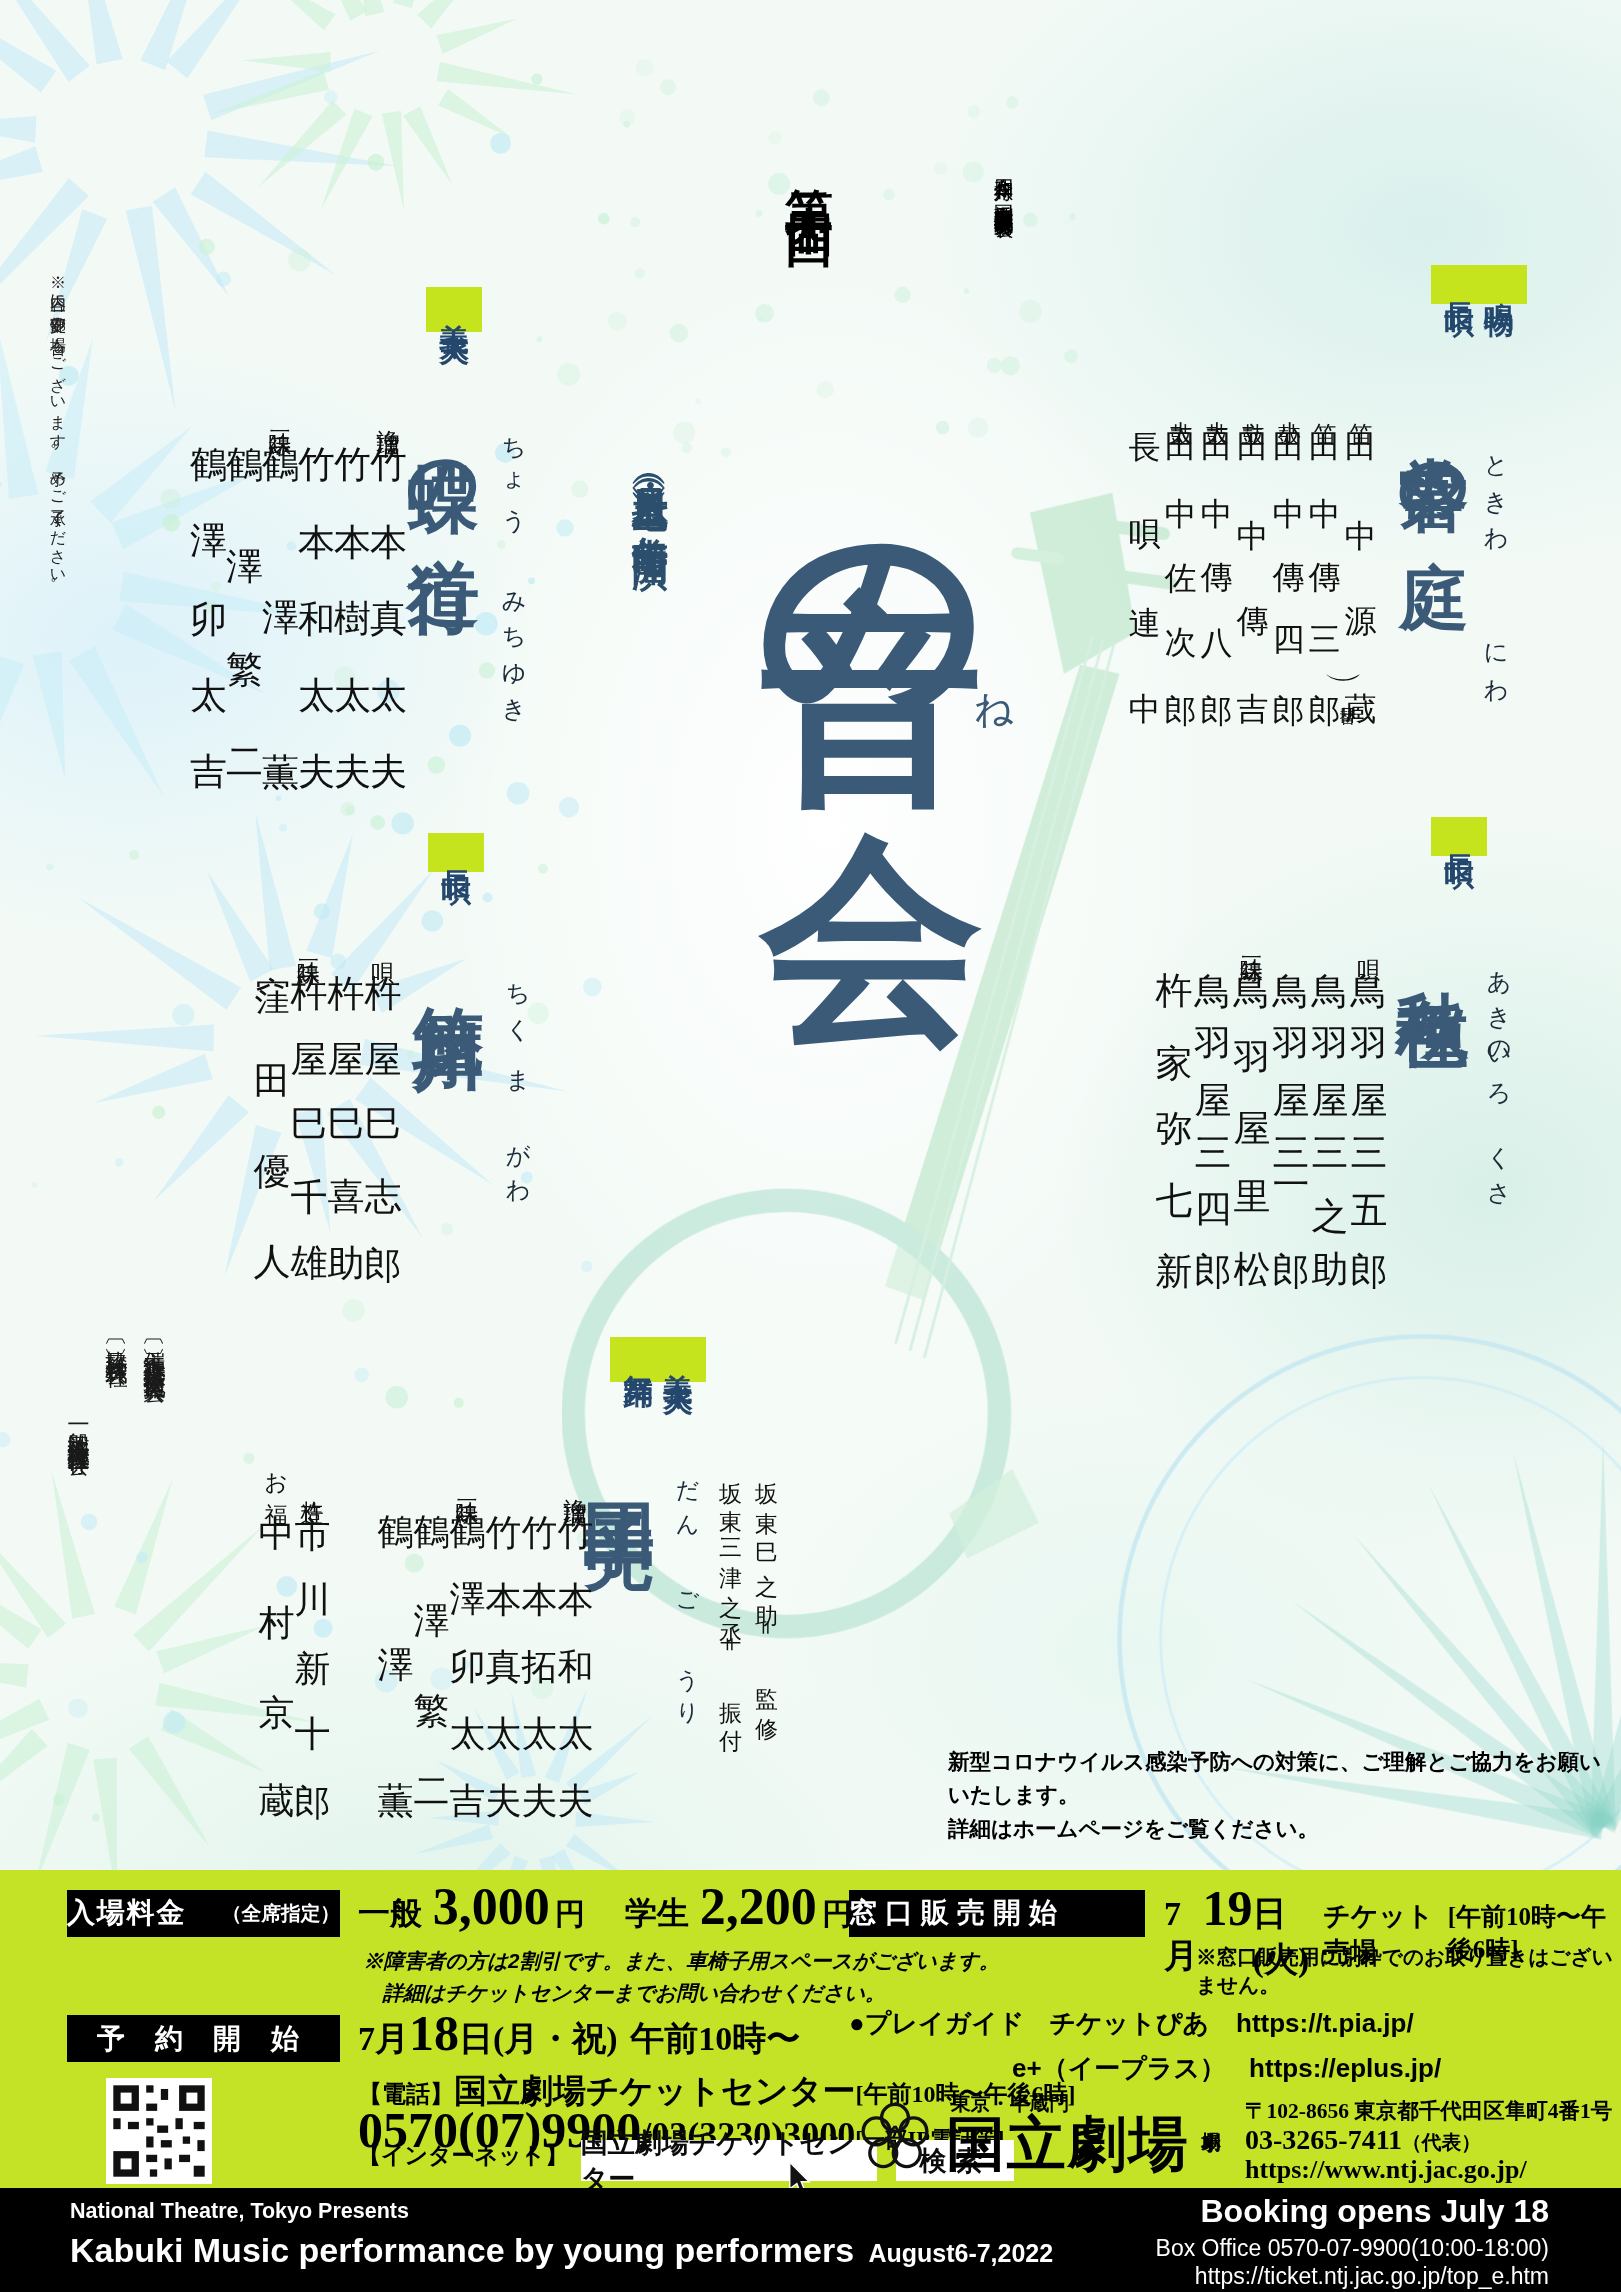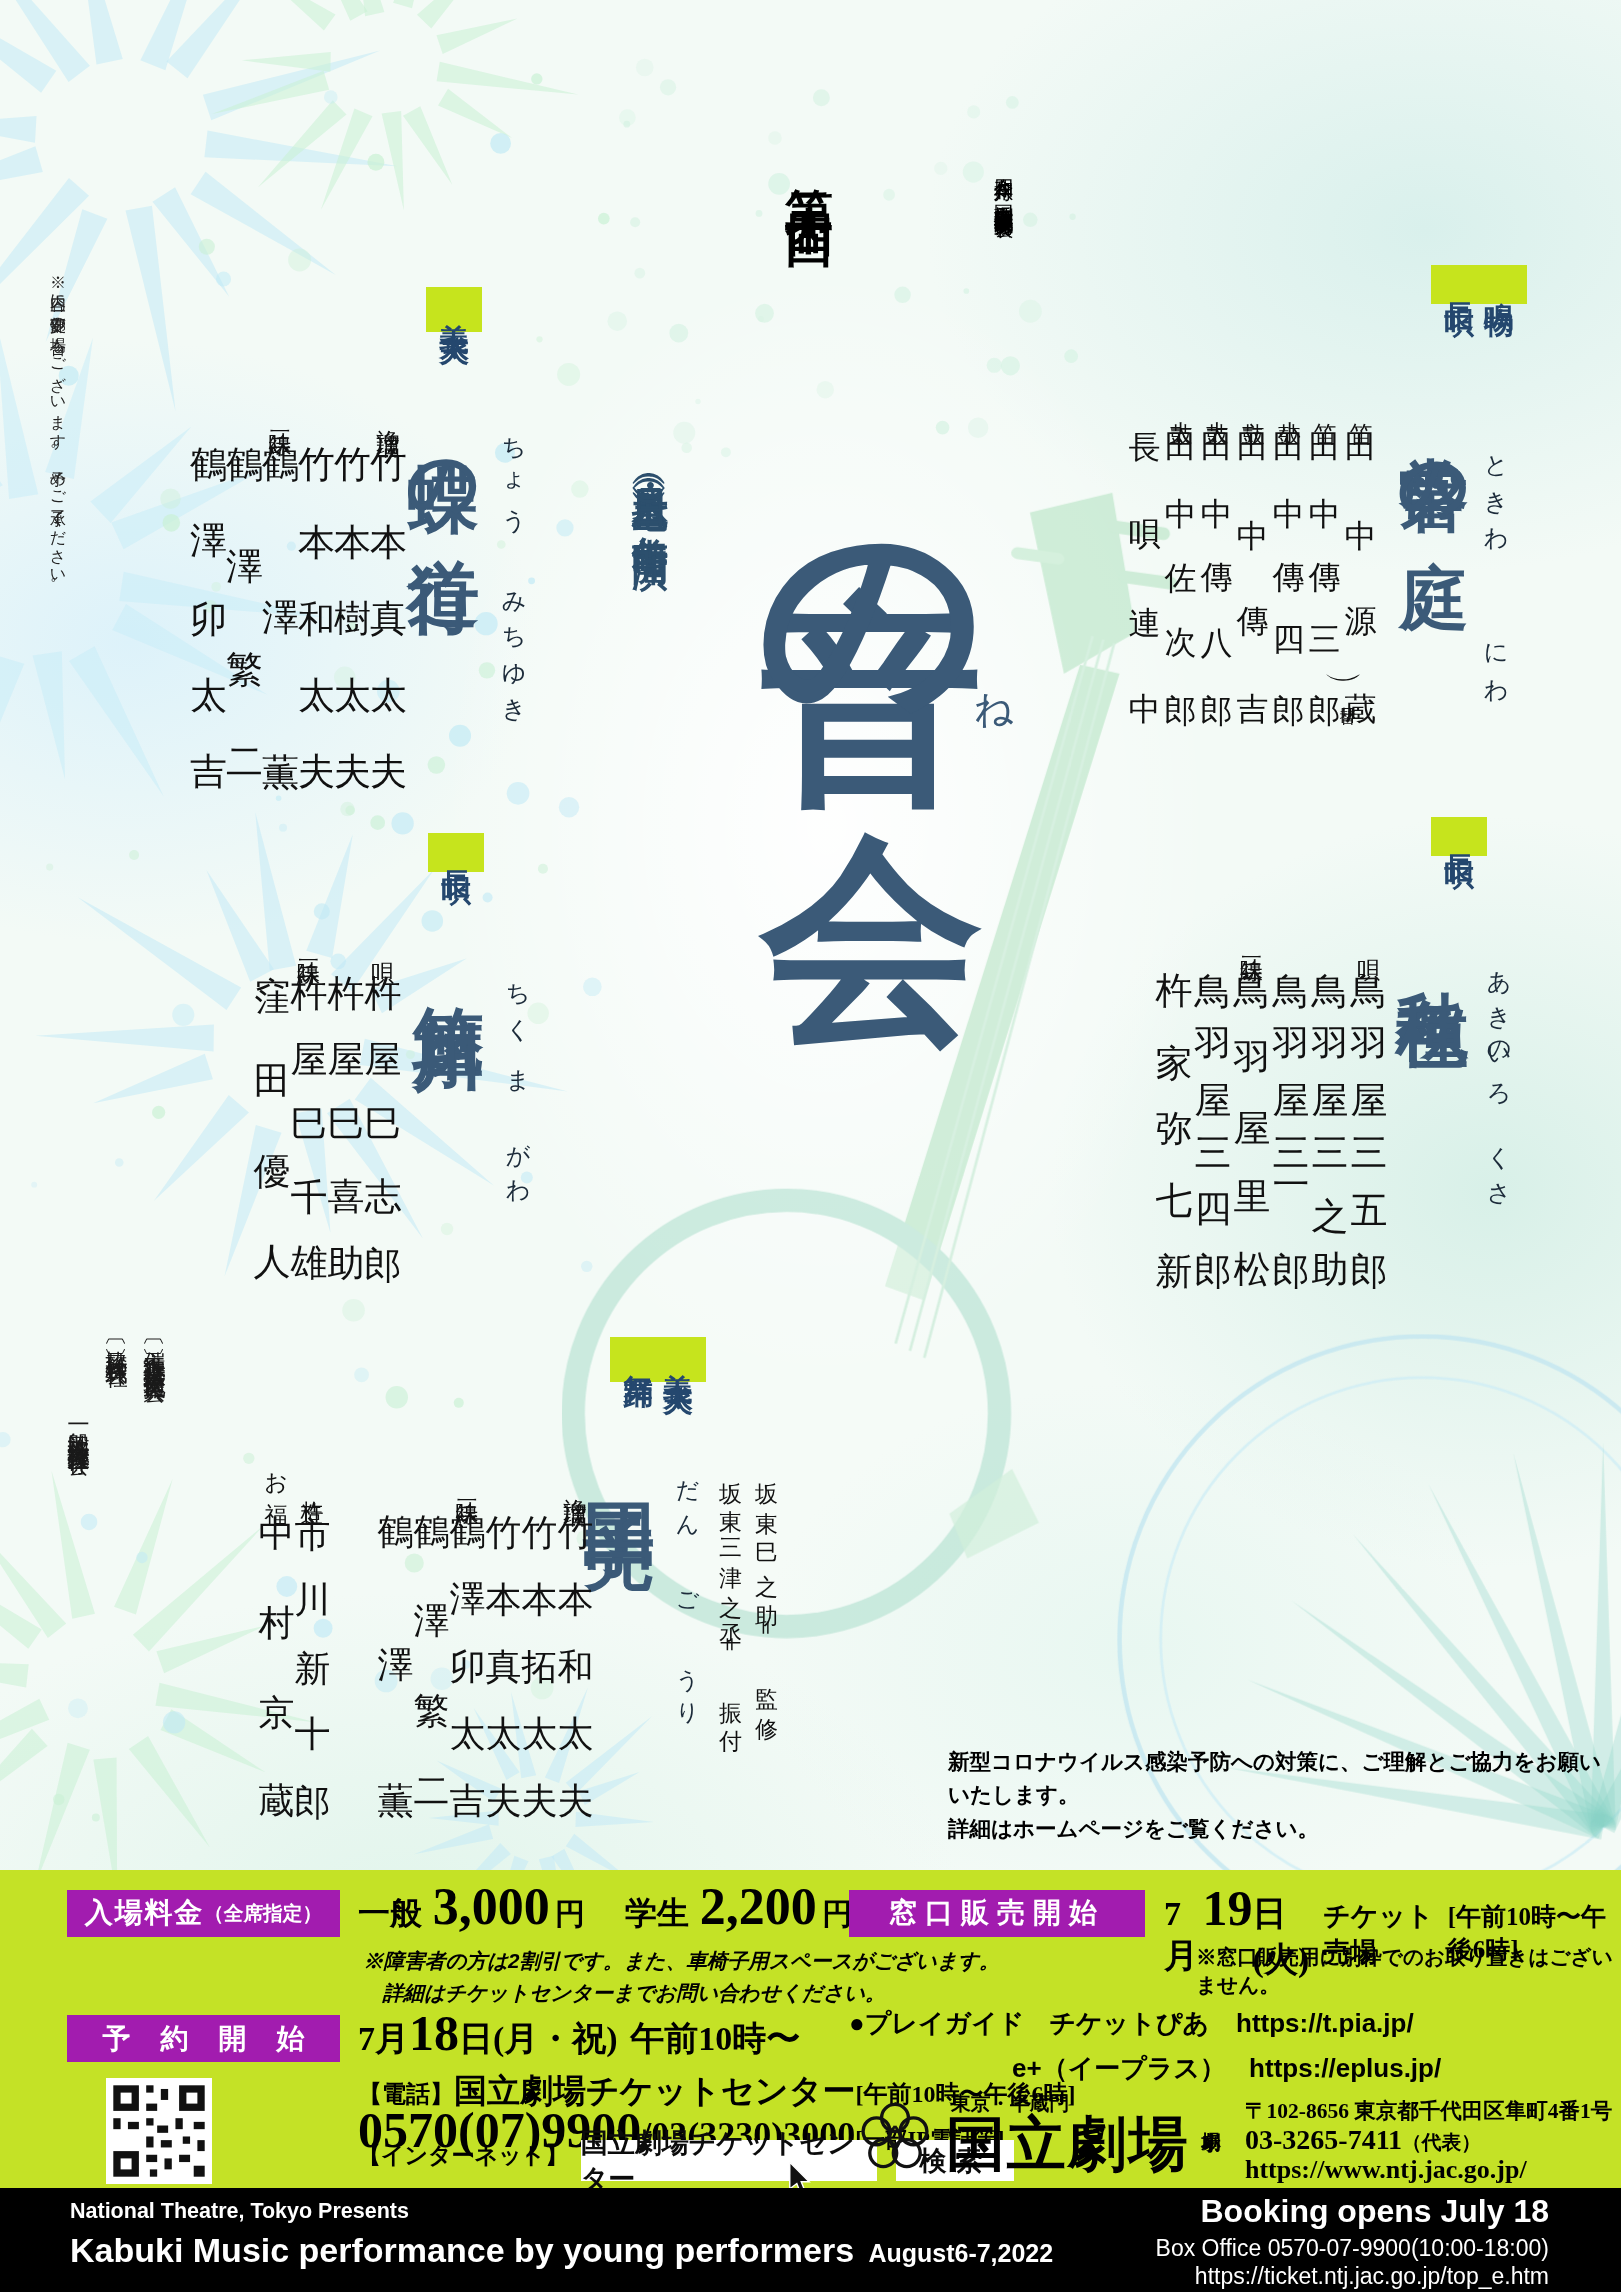--- a/index.html
+++ b/index.html
@@ -41,22 +41,22 @@
   .n-dango .col{width:36px}.n-dango .role-slot{height:91px}.n-dango .ncol{height:267px;font-size:36px}
 
   .credit{position:absolute;writing-mode:vertical-rl;font-family:"Liberation Serif",serif;
     font-size:23px;color:#111;letter-spacing:0.9px;}
   .orgs{position:absolute;display:flex;flex-direction:row-reverse;}
   .org-col{width:38px;writing-mode:vertical-rl;font-family:"Liberation Serif",serif;font-size:22.4px;
     color:#1a1a1a;letter-spacing:1.8px;}
 
   
   .ticket-panel{position:absolute;left:0;top:1870px;width:1621px;height:318px;background:#c4e226;color:#0b0b0b;}
-  .tbadge{position:absolute;background:#a21caf;color:#fff;font-family:"Liberation Serif",serif;
-    font-weight:bold;display:flex;align-items:center;justify-content:center;}
+  .tbadge{position:absolute;background:#000000;color:#fff;font-family:"Liberation Serif",serif;
+    font-weight:bold;display:flex;align-items:center;justify-content:space-between;}
   .whitebox{background:#fff;display:flex;align-items:center;justify-content:center;
     font-family:"Liberation Serif",serif;font-weight:bold;}
   .baseline{display:flex;align-items:baseline;}
 
   
   .footer{position:absolute;left:0;top:2188px;width:1621px;height:105px;background:#000;color:#fff;}
 
   .bgart{position:absolute;left:0;top:0;z-index:0;}
   .z{z-index:1;}
 </style>

